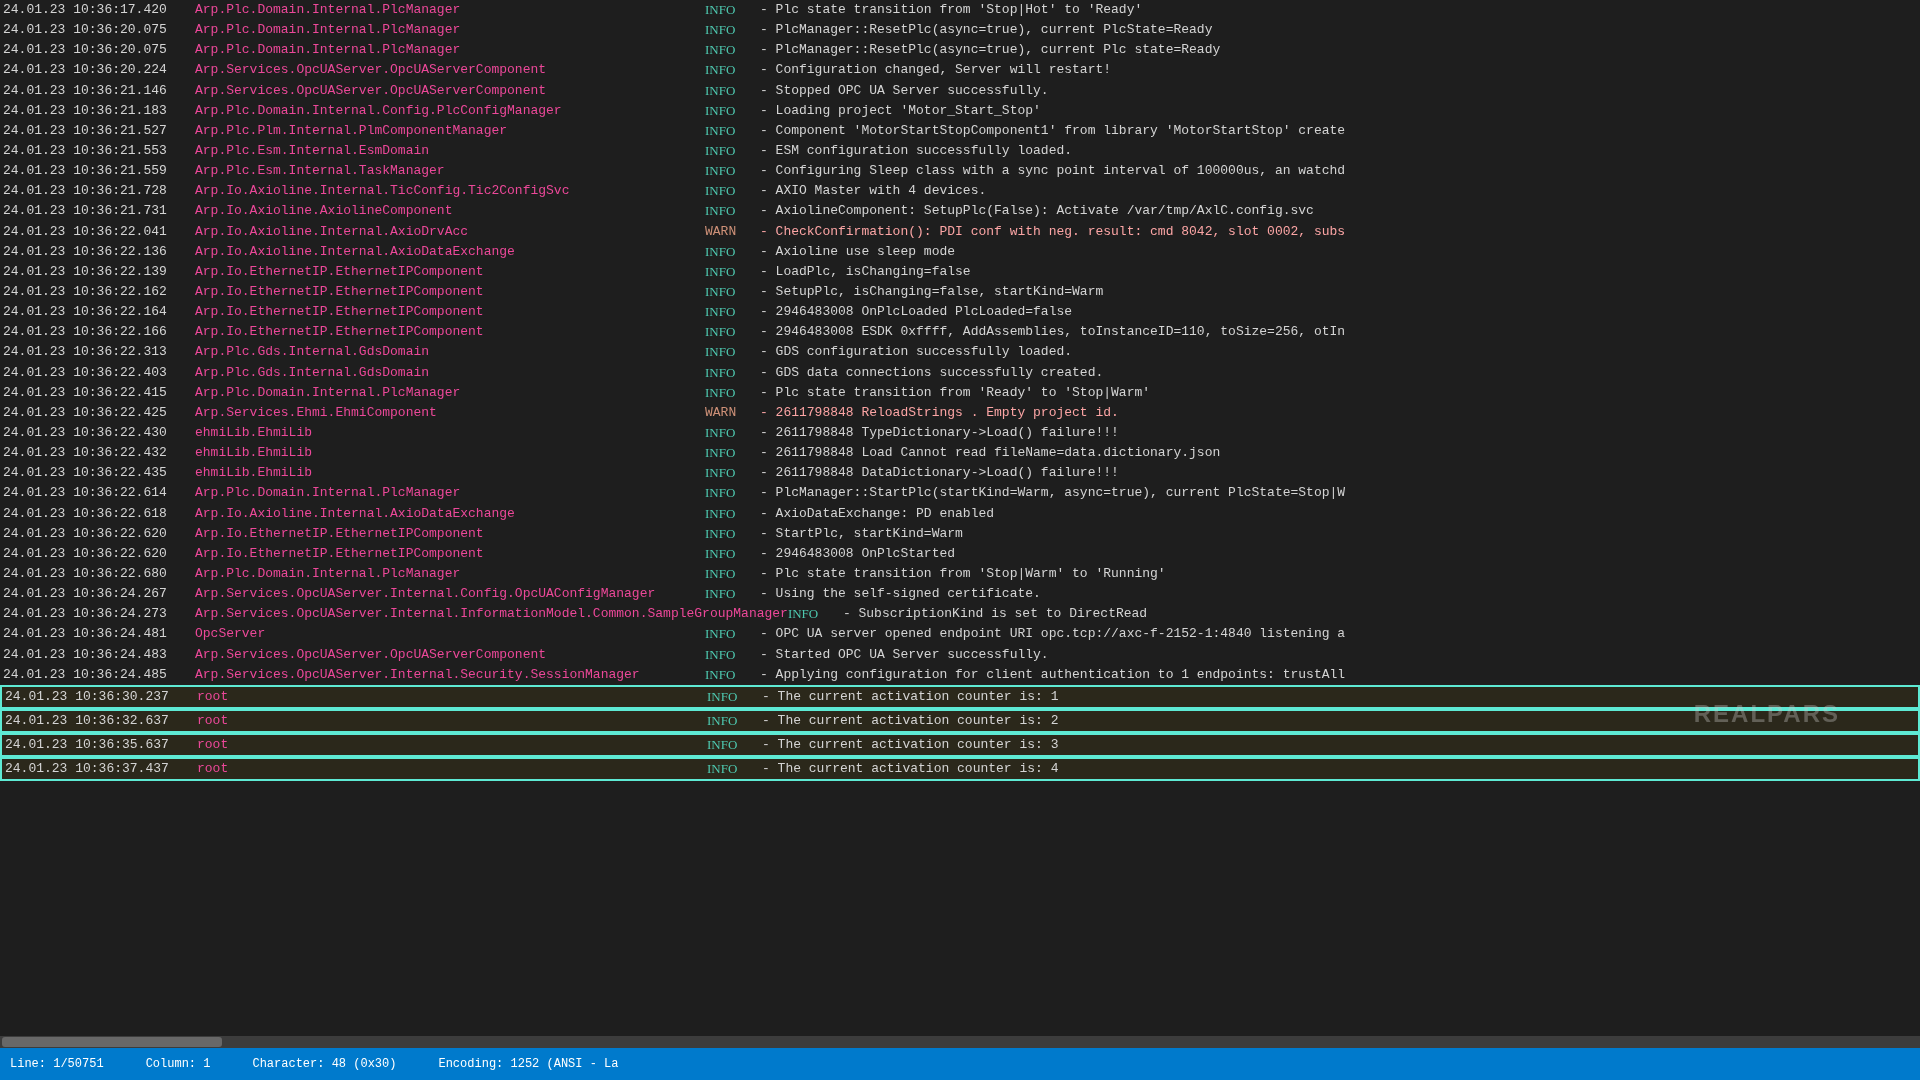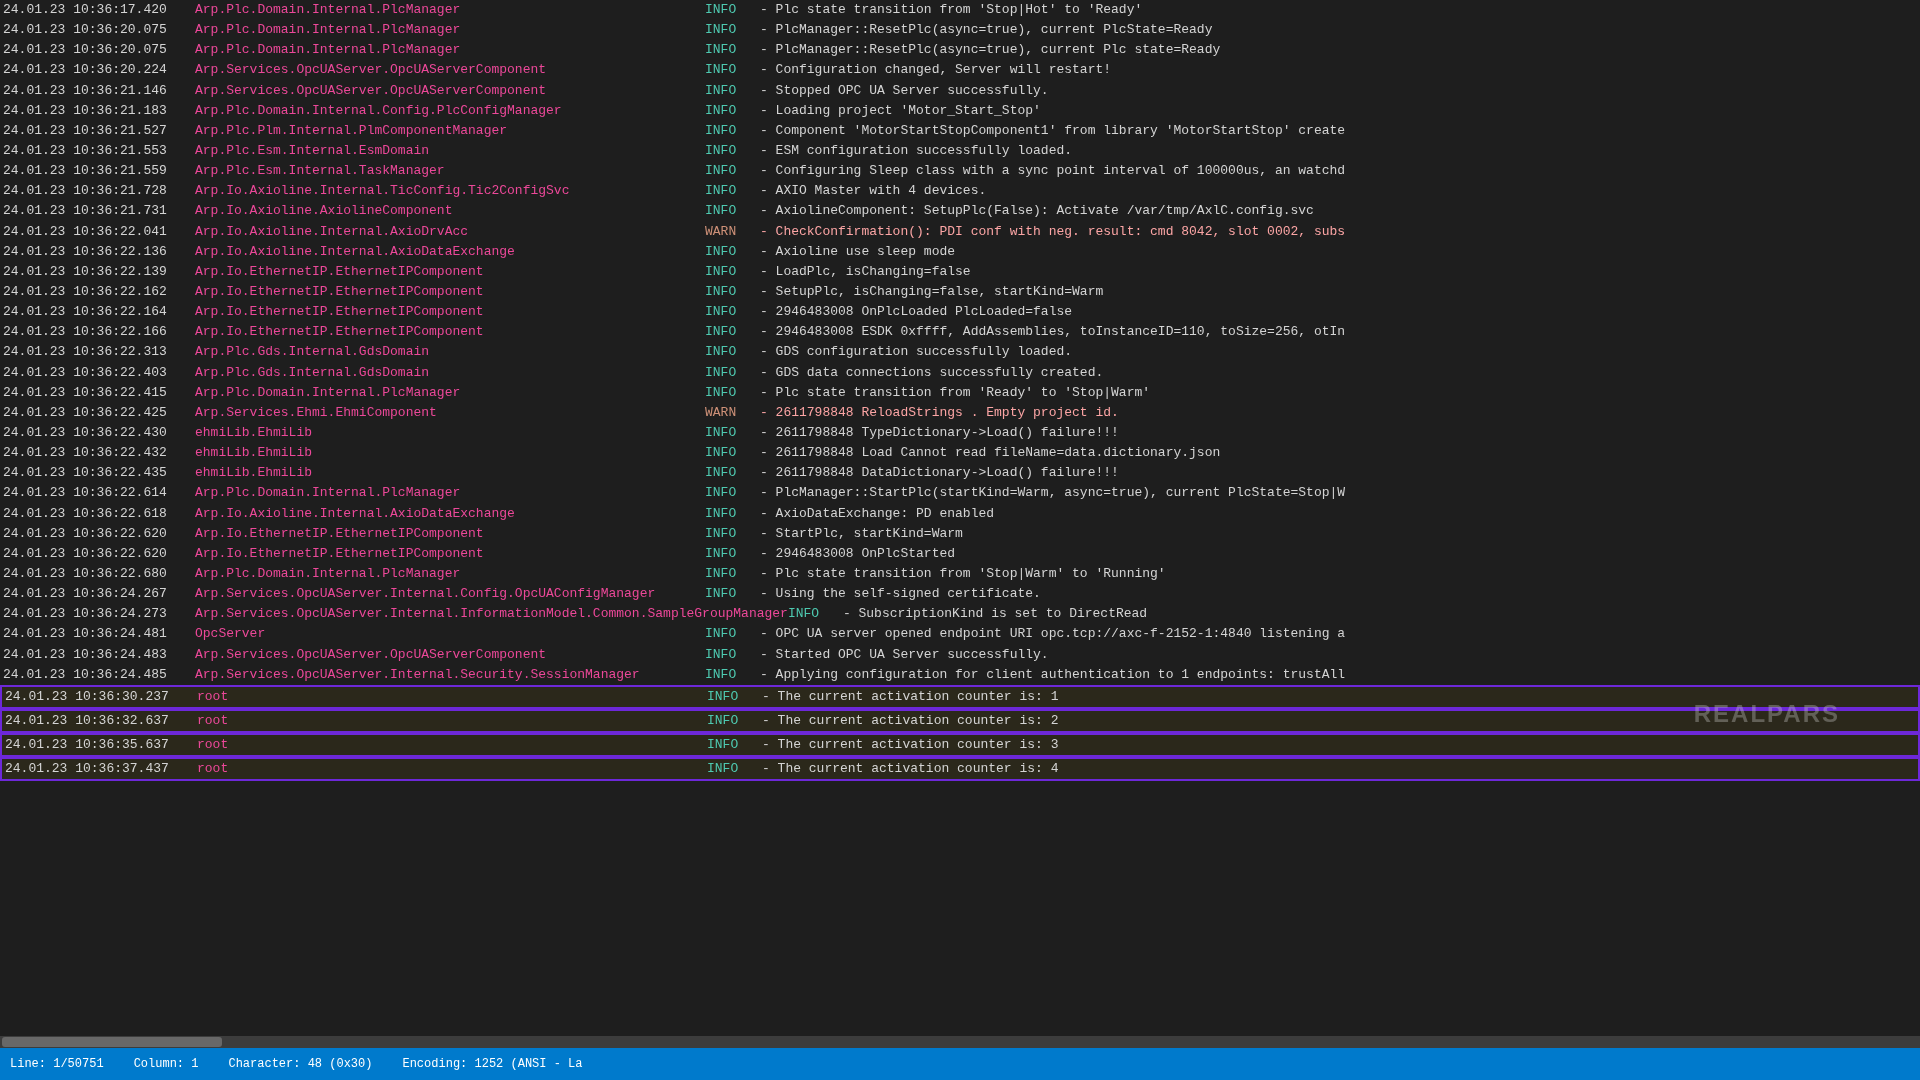--- a/index.html
+++ b/index.html
@@ -38,21 +38,21 @@
     }
     .col-source {
       min-width: 510px;
       color: #ec4899;
       flex-shrink: 0;
     }
     .col-level {
       min-width: 55px;
       flex-shrink: 0;
     }
-    .col-level.INFO { color: #4ec9b0; }
+    .col-level.INFO { color: #4ec9b0; font-family: Liberation Serif, serif; }
     .col-level.WARN { color: #ce9178; }
     .col-message {
       flex: 1;
       color: #d4d4d4;
       overflow: hidden;
       text-overflow: ellipsis;
     }
     .warn-text { color: #fca5a5; }
     #scrollbar-area {
       height: 12px;
@@ -68,41 +68,41 @@
       margin-left: 2px;
     }
     #status-bar {
       display: flex;
       align-items: center;
       height: 24px;
       background: #007acc;
       color: #ffffff;
       font-size: 12px;
       padding: 16px 10px;
-      gap: 30px;
+      gap: 42px;
     }
     .status-item {
       display: flex;
       align-items: center;
       gap: 4px;
     }
     .realpars-watermark {
       position: absolute;
       right: 80px;
       top: 700px;
       color: rgba(200,200,200,0.35);
       font-size: 24px;
       font-family: Arial, sans-serif;
       font-weight: bold;
       letter-spacing: 2px;
       pointer-events: none;
       transform: rotate(0deg);
     }
     .highlight-box {
-      border: 2px solid #6d28d9;
+      border: 2px solid #5eead4;
       background: rgba(200,160,0,0.08);
     }
   </style>
 </head>
 <body>
 
 <div id="app">
   <div id="log-container">
     <div id="log-lines">
         <div class="log-row">

